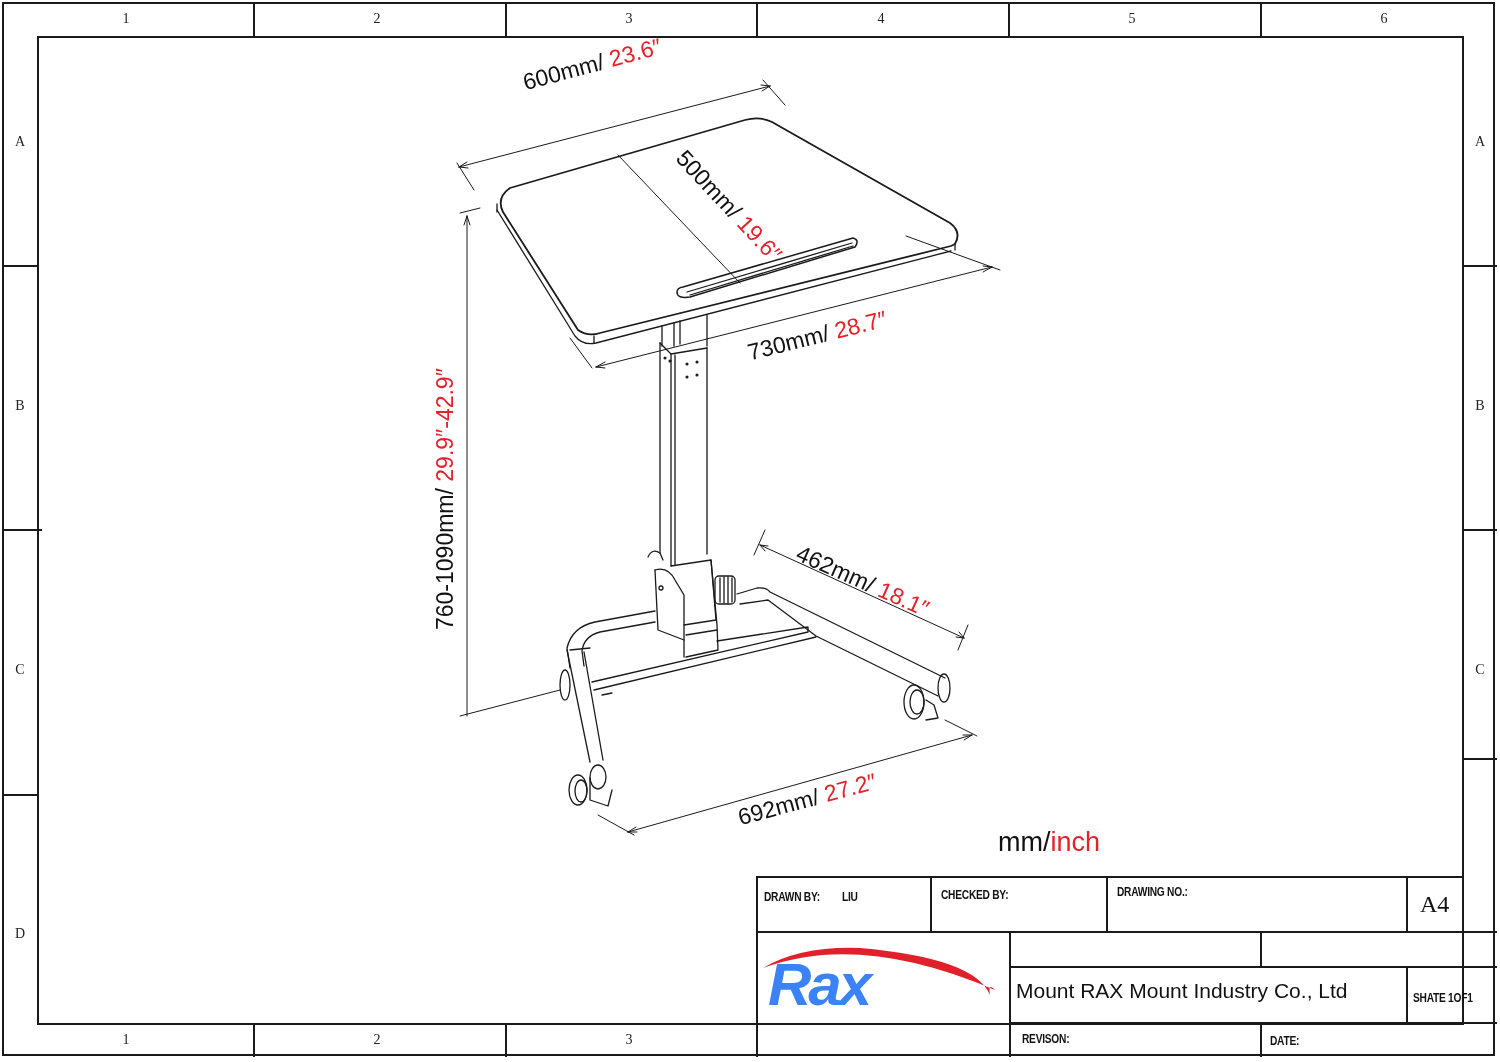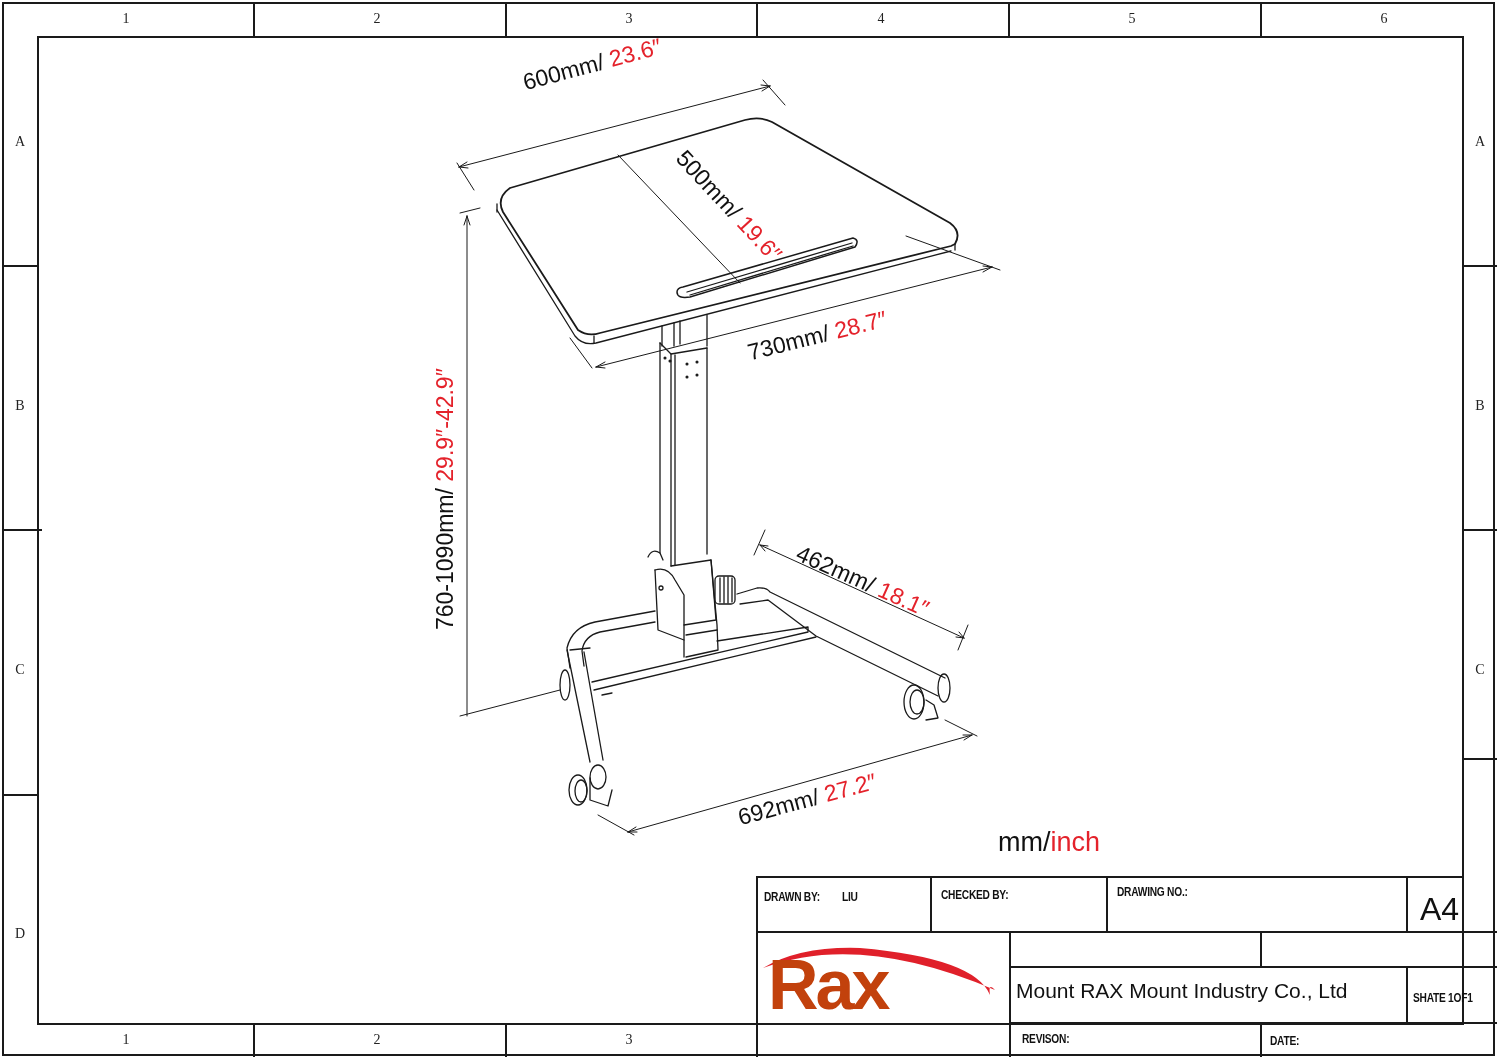--- a/index.html
+++ b/index.html
@@ -6,21 +6,21 @@
   body{width:1500px;height:1062px;position:relative;overflow:hidden;font-family:"Liberation Sans",sans-serif;color:#111;}
   .abs{position:absolute;}
   .frame-outer{left:2px;top:2px;width:1493px;height:1054px;border:2px solid #1a1a1a;box-sizing:border-box;}
   .frame-inner{left:37px;top:36px;width:1427px;height:989px;border:2px solid #1a1a1a;box-sizing:border-box;}
   .zone-label{font-family:"Liberation Serif",serif;font-size:14px;color:#222;text-align:center;width:20px;margin-left:-10px;}
   .vline{background:#1a1a1a;width:2px;}
   .hline{background:#1a1a1a;height:2px;}
   svg{position:absolute;left:0;top:0;}
   .tb-text{font-family:"Liberation Sans",sans-serif;font-size:12px;font-weight:bold;letter-spacing:-0.3px;transform:scaleX(0.85);transform-origin:left center;}
   .company{font-size:21px;}
-  .a4{font-size:32px;}
+  .a4{font-size:24px;font-family:Liberation Serif, serif;}
   .units{font-size:27px;}
   .units .red{color:#e4222b;text-align:center;}
 </style>
 </head>
 <body>
 
 <div class="abs frame-outer"></div>
 <div class="abs frame-inner"></div>
 
 <div class="abs vline" style="left:253px;top:2px;height:35px;"></div>
@@ -191,14 +191,14 @@
 <div class="abs a4" style="left:1420px;top:891px;">A4</div>
 <div class="abs company" style="left:1016px;top:979px;">Mount RAX Mount Industry Co., Ltd</div>
 <div class="abs tb-text" style="left:1413px;top:991px;">SHATE 1OF1</div>
 <div class="abs tb-text" style="left:1022px;top:1032px;">REVISON:</div>
 <div class="abs tb-text" style="left:1270px;top:1034px;">DATE:</div>
 
 <div class="abs" style="left:760px;top:940px;width:245px;height:82px;">
   <svg width="245" height="82" viewBox="0 0 245 82">
     <path d="M3 28 Q100 -8 235 50 Q228 42 230 55 Q215 18 100 8 Q40 6 3 28 Z" fill="#e0202a"></path>
   </svg>
-  <div class="abs" style="left:8px;top:4px;font-size:70px;font-weight:bold;color:#c2410c;letter-spacing:-3px;line-height:82px;">Rax</div>
+  <div class="abs" style="left:8px;top:4px;font-size:60px;font-weight:bold;font-style:italic;color:#3b82f6;letter-spacing:-3px;line-height:82px;">Rax</div>
 </div>
 
 </body></html>

